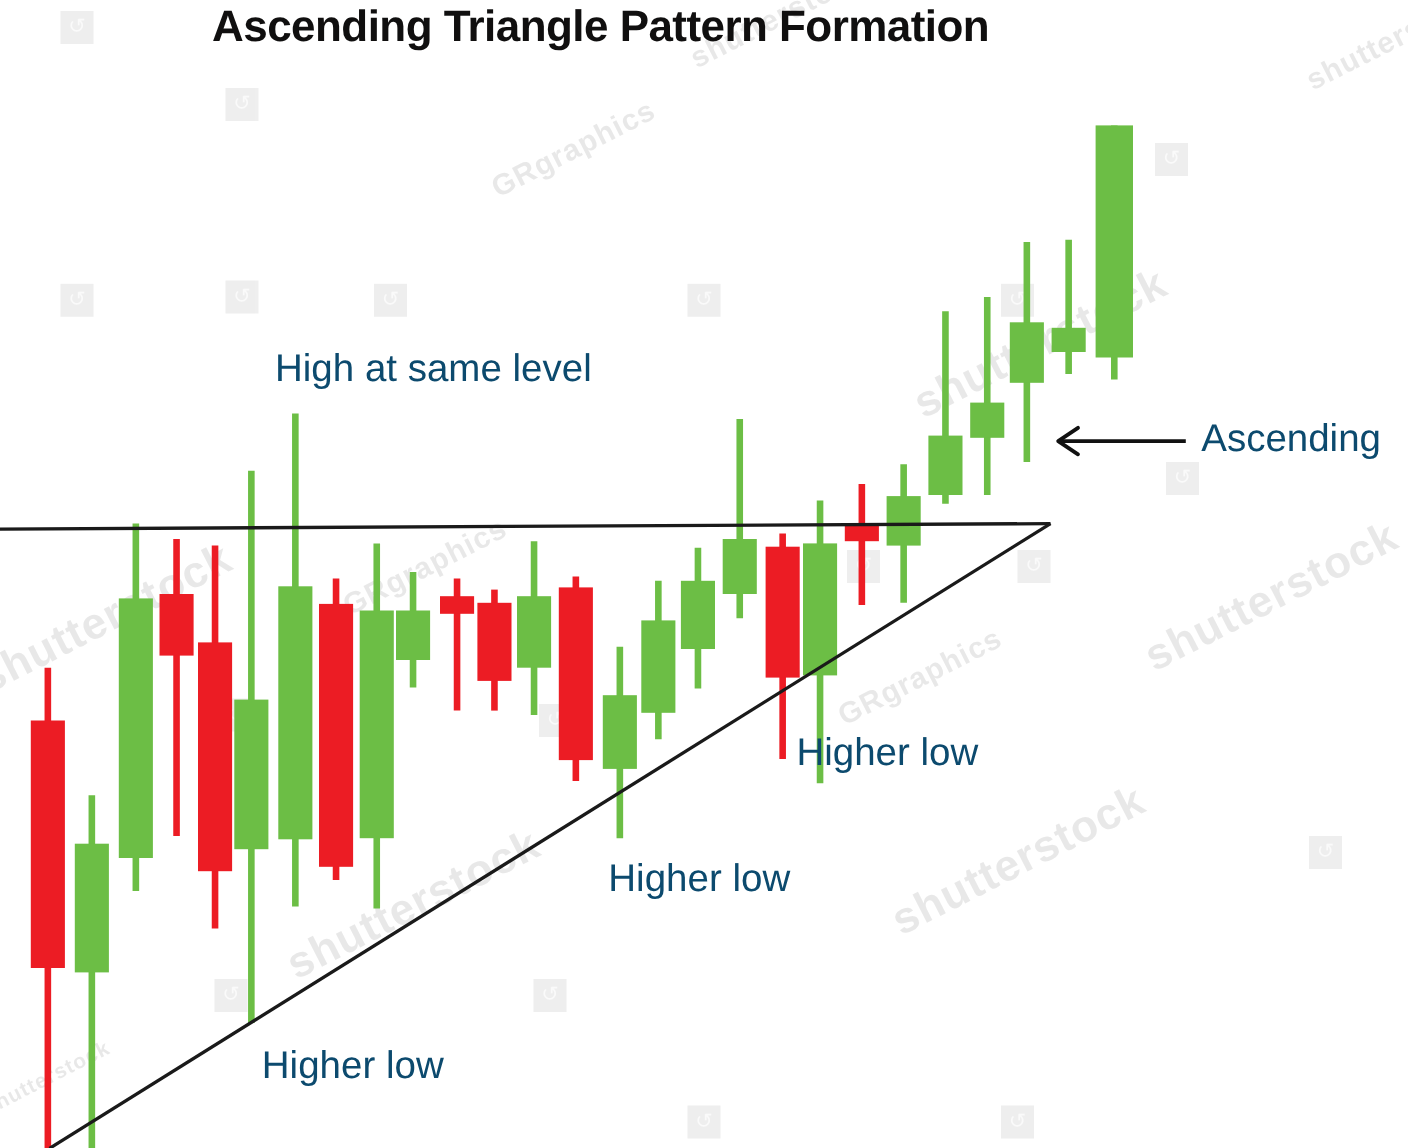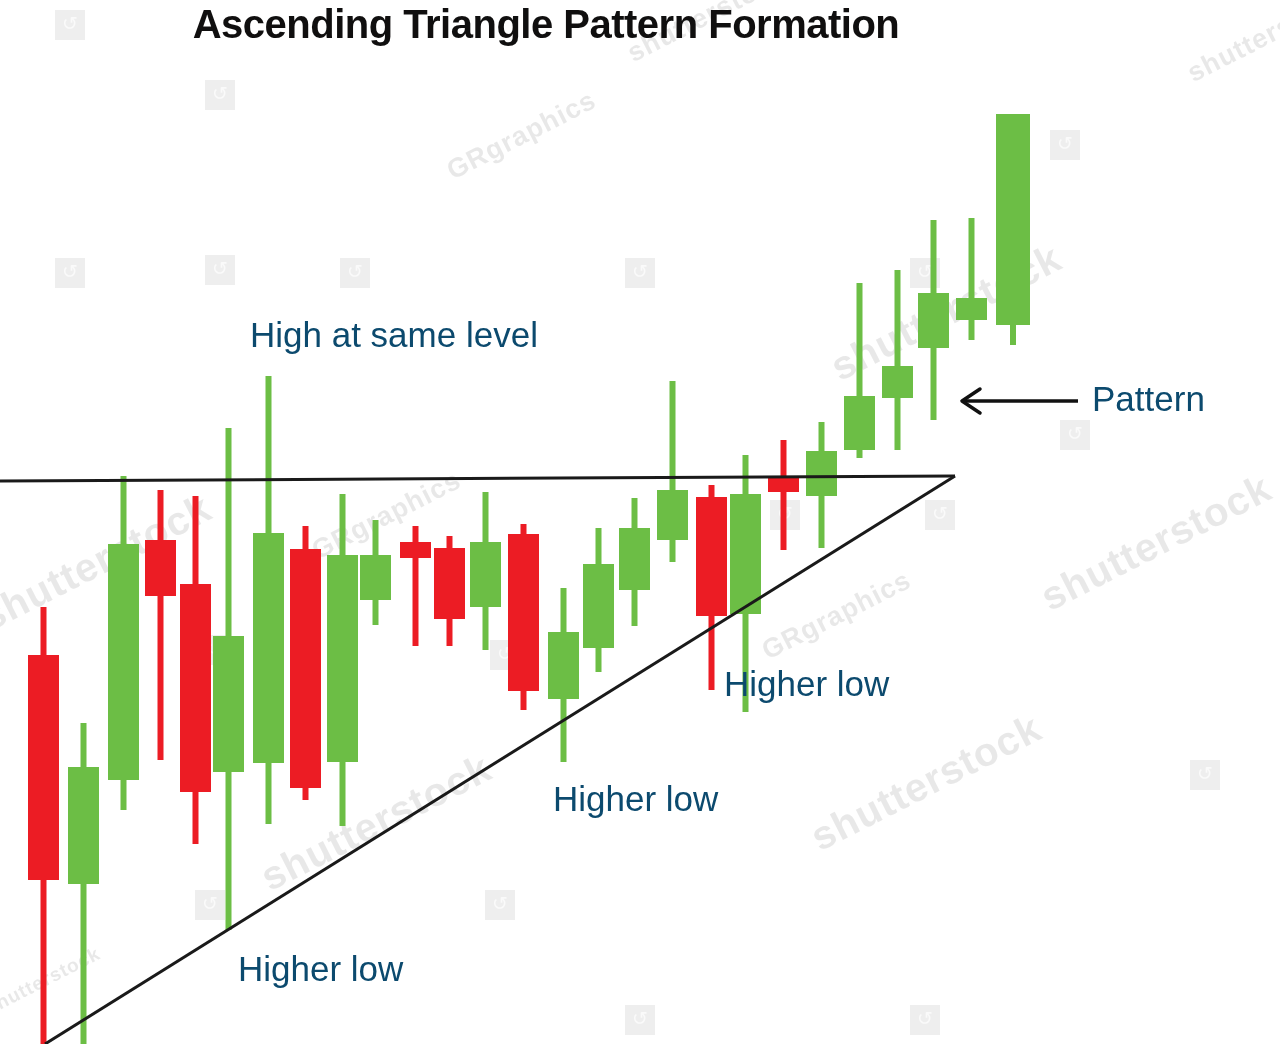--- a/index.html
+++ b/index.html
@@ -184,20 +184,20 @@
     <g id="breakout-arrow-group">
       <line id="breakout-shaft" stroke="#111111" stroke-width="3.5" x1="1078" y1="401" x2="962" y2="401"></line>
       <polyline id="breakout-head" fill="none" stroke="#111111" stroke-width="3.5" stroke-linecap="round" stroke-linejoin="round" points="980,389 962,401 980,413"></polyline>
     </g>
   </svg>
 
   <div class="chart-title">Ascending Triangle Pattern Formation</div>
 
   <div class="annot" id="annot-high-level">High at same level</div>
 
-  <div class="annot" id="annot-breakout">Pattern</div>
+  <div class="annot" id="annot-breakout">Ascending</div>
 
   <div class="annot" id="annot-higher-low-1">Higher low</div>
 
   <div class="annot" id="annot-higher-low-2">Higher low</div>
 
   <div class="annot" id="annot-higher-low-3">Higher low</div>
 </div>
 
 </body></html>

